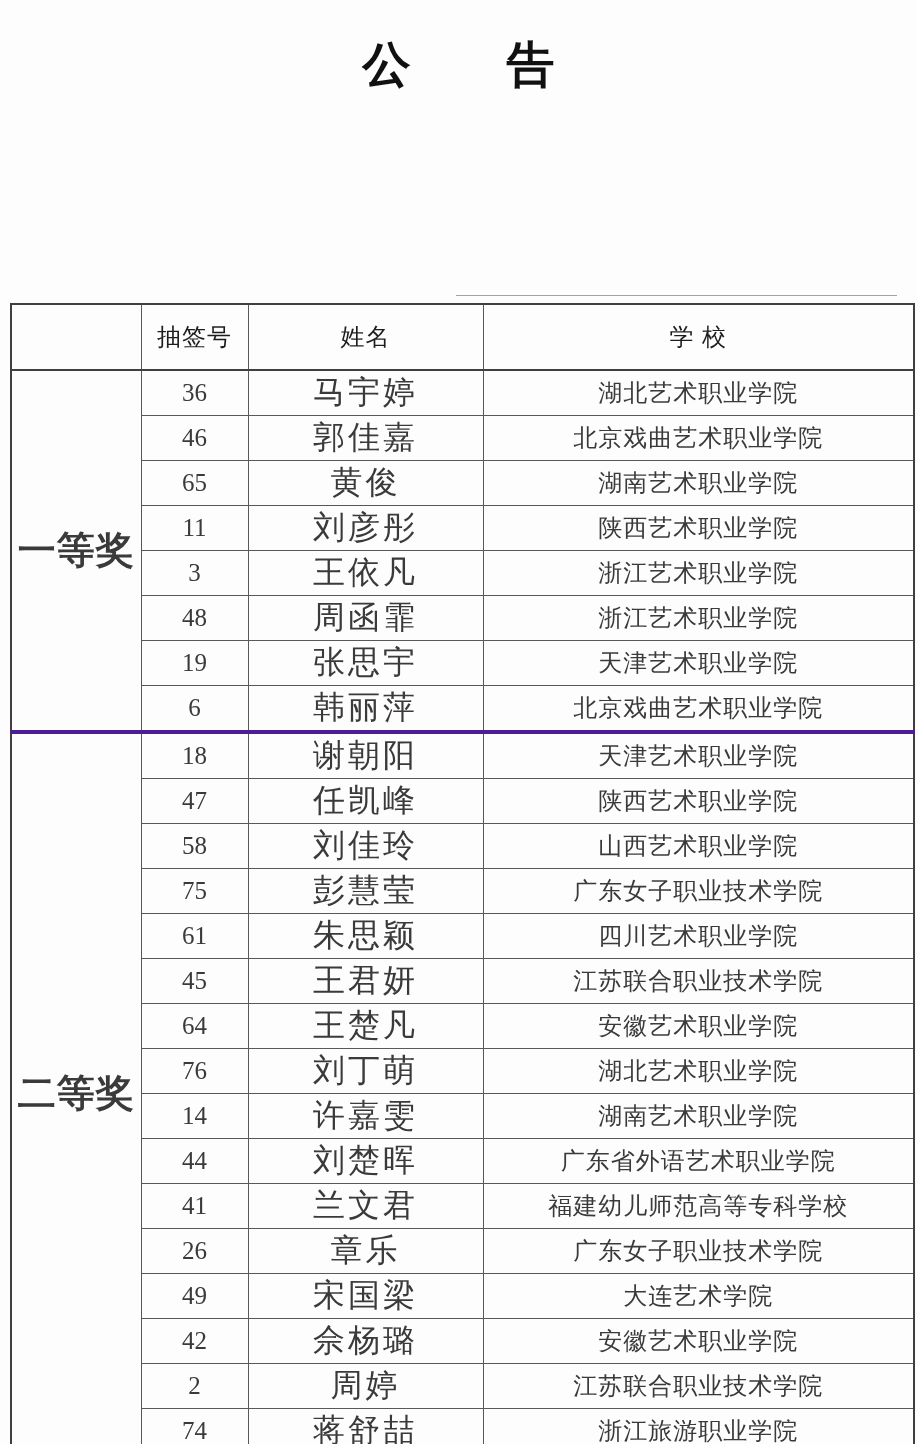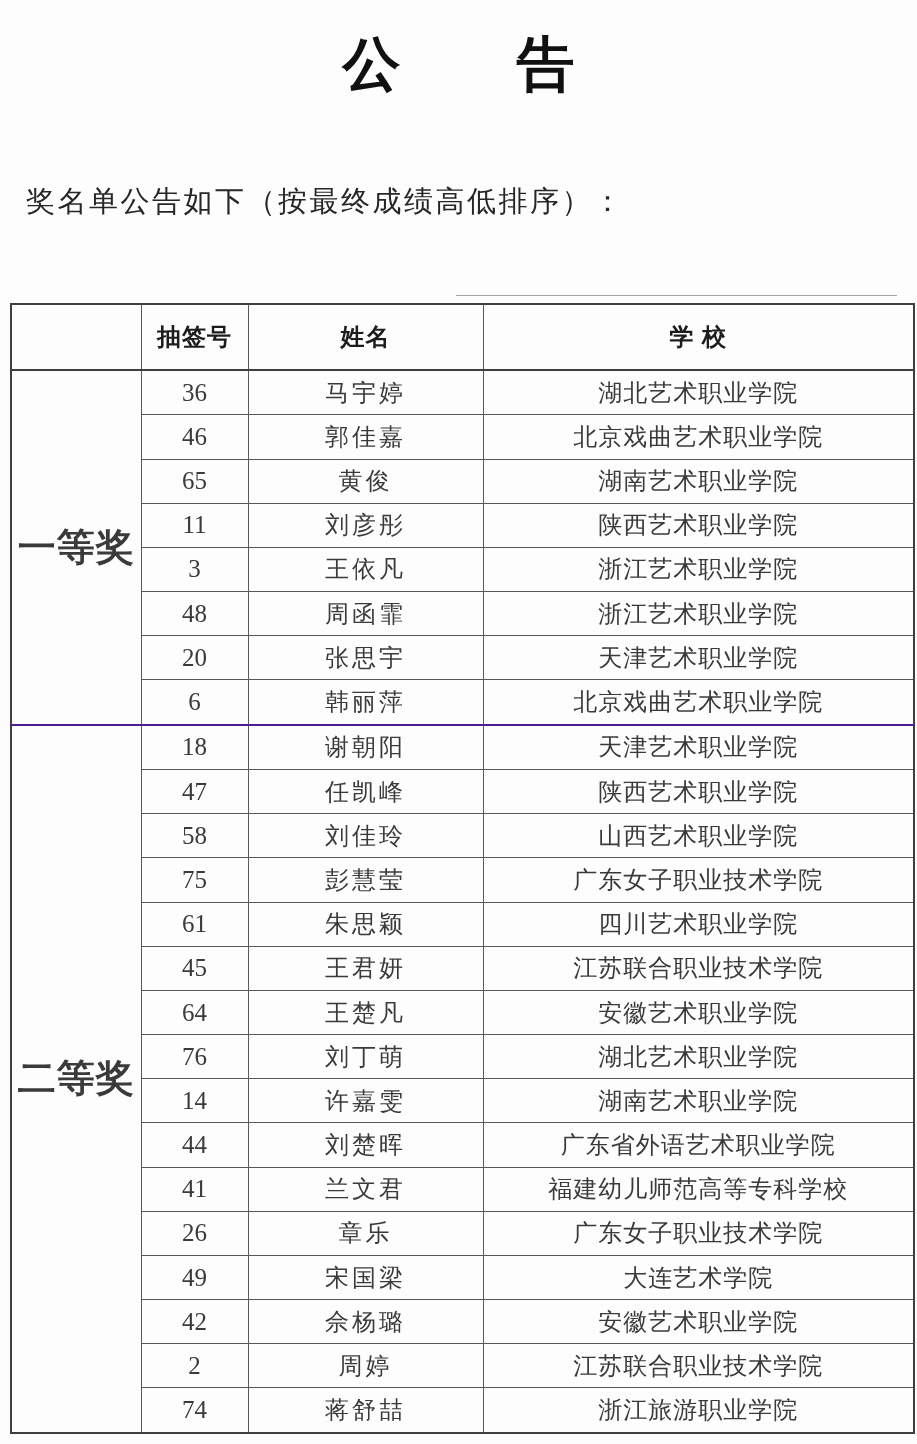--- a/index.html
+++ b/index.html
@@ -16,21 +16,21 @@
     color: #2e2e2e;
   }
   .doc-title {
     position: absolute;
     top: 28px;
     left: 0;
     width: 100%;
     text-align: center;
     font-family: "Liberation Serif", "DejaVu Serif", serif;
     font-weight: bold;
-    font-size: 58px;
+    font-size: 48px;
     line-height: 74px;
     color: #111;
     white-space: pre;
   }
   .intro-line {
     position: absolute;
     left: 26px;
     right: 24px;
     font-size: 29px;
     line-height: 42px;
@@ -75,57 +75,56 @@
     border: 1px solid #585858;
     text-align: center;
     vertical-align: middle;
     color: #3a3a3a;
     overflow: hidden;
   }
   tr.header-row { height: 66px; }
   tr.header-row td {
     border-bottom: 2px solid #3f3f3f;
     font-family: "Liberation Sans", "DejaVu Sans", sans-serif;
-    font-weight: bold;
+    font-weight: normal;
     font-size: 24px;
     color: #1c1c1c;
     letter-spacing: 1px;
     white-space: pre;
   }
   td.award-cell {
     font-family: "Liberation Sans", "DejaVu Sans", sans-serif;
     font-weight: bold;
     font-size: 38px;
     color: #141414;
     letter-spacing: 1px;
   }
-  tr.group-start td { border-top: 2px solid #4c1d95; }
+  tr.group-start td { border-top: 4px solid #4c1d95; }
   td.no-cell {
     font-family: Liberation Serif, serif;
     font-size: 25px;
   }
   td.name-cell {
     font-family: "Liberation Serif", "DejaVu Serif", serif;
-    font-size: 24px;
+    font-size: 32px;
     letter-spacing: 3px;
   }
   td.school-cell {
     font-family: "Liberation Serif", "DejaVu Serif", serif;
     font-size: 24px;
     letter-spacing: 1px;
   }
 </style>
 </head>
 <body>
 
 <div class="page">
 
   <div class="doc-title">公　　告</div>
 
-  <div class="intro-line second">奖名单公告如下（按最终成绩高低排序）：</div>
 
 
   <div class="decor-line"></div>
 
   <table class="award-table">
     <colgroup>
       <col style="width:130px">
         <col style="width:107px">
         <col style="width:235px">
         <col style="width:431px">
@@ -163,21 +162,21 @@
         <td class="no-cell">3</td>
         <td class="name-cell">王依凡</td>
         <td class="school-cell">浙江艺术职业学院</td>
       </tr>
       <tr>
         <td class="no-cell">48</td>
         <td class="name-cell">周函霏</td>
         <td class="school-cell">浙江艺术职业学院</td>
       </tr>
       <tr>
-        <td class="no-cell">20</td>
+        <td class="no-cell">19</td>
         <td class="name-cell">张思宇</td>
         <td class="school-cell">天津艺术职业学院</td>
       </tr>
       <tr>
         <td class="no-cell">6</td>
         <td class="name-cell">韩丽萍</td>
         <td class="school-cell">北京戏曲艺术职业学院</td>
       </tr>
 
       <tr class="group-start">

